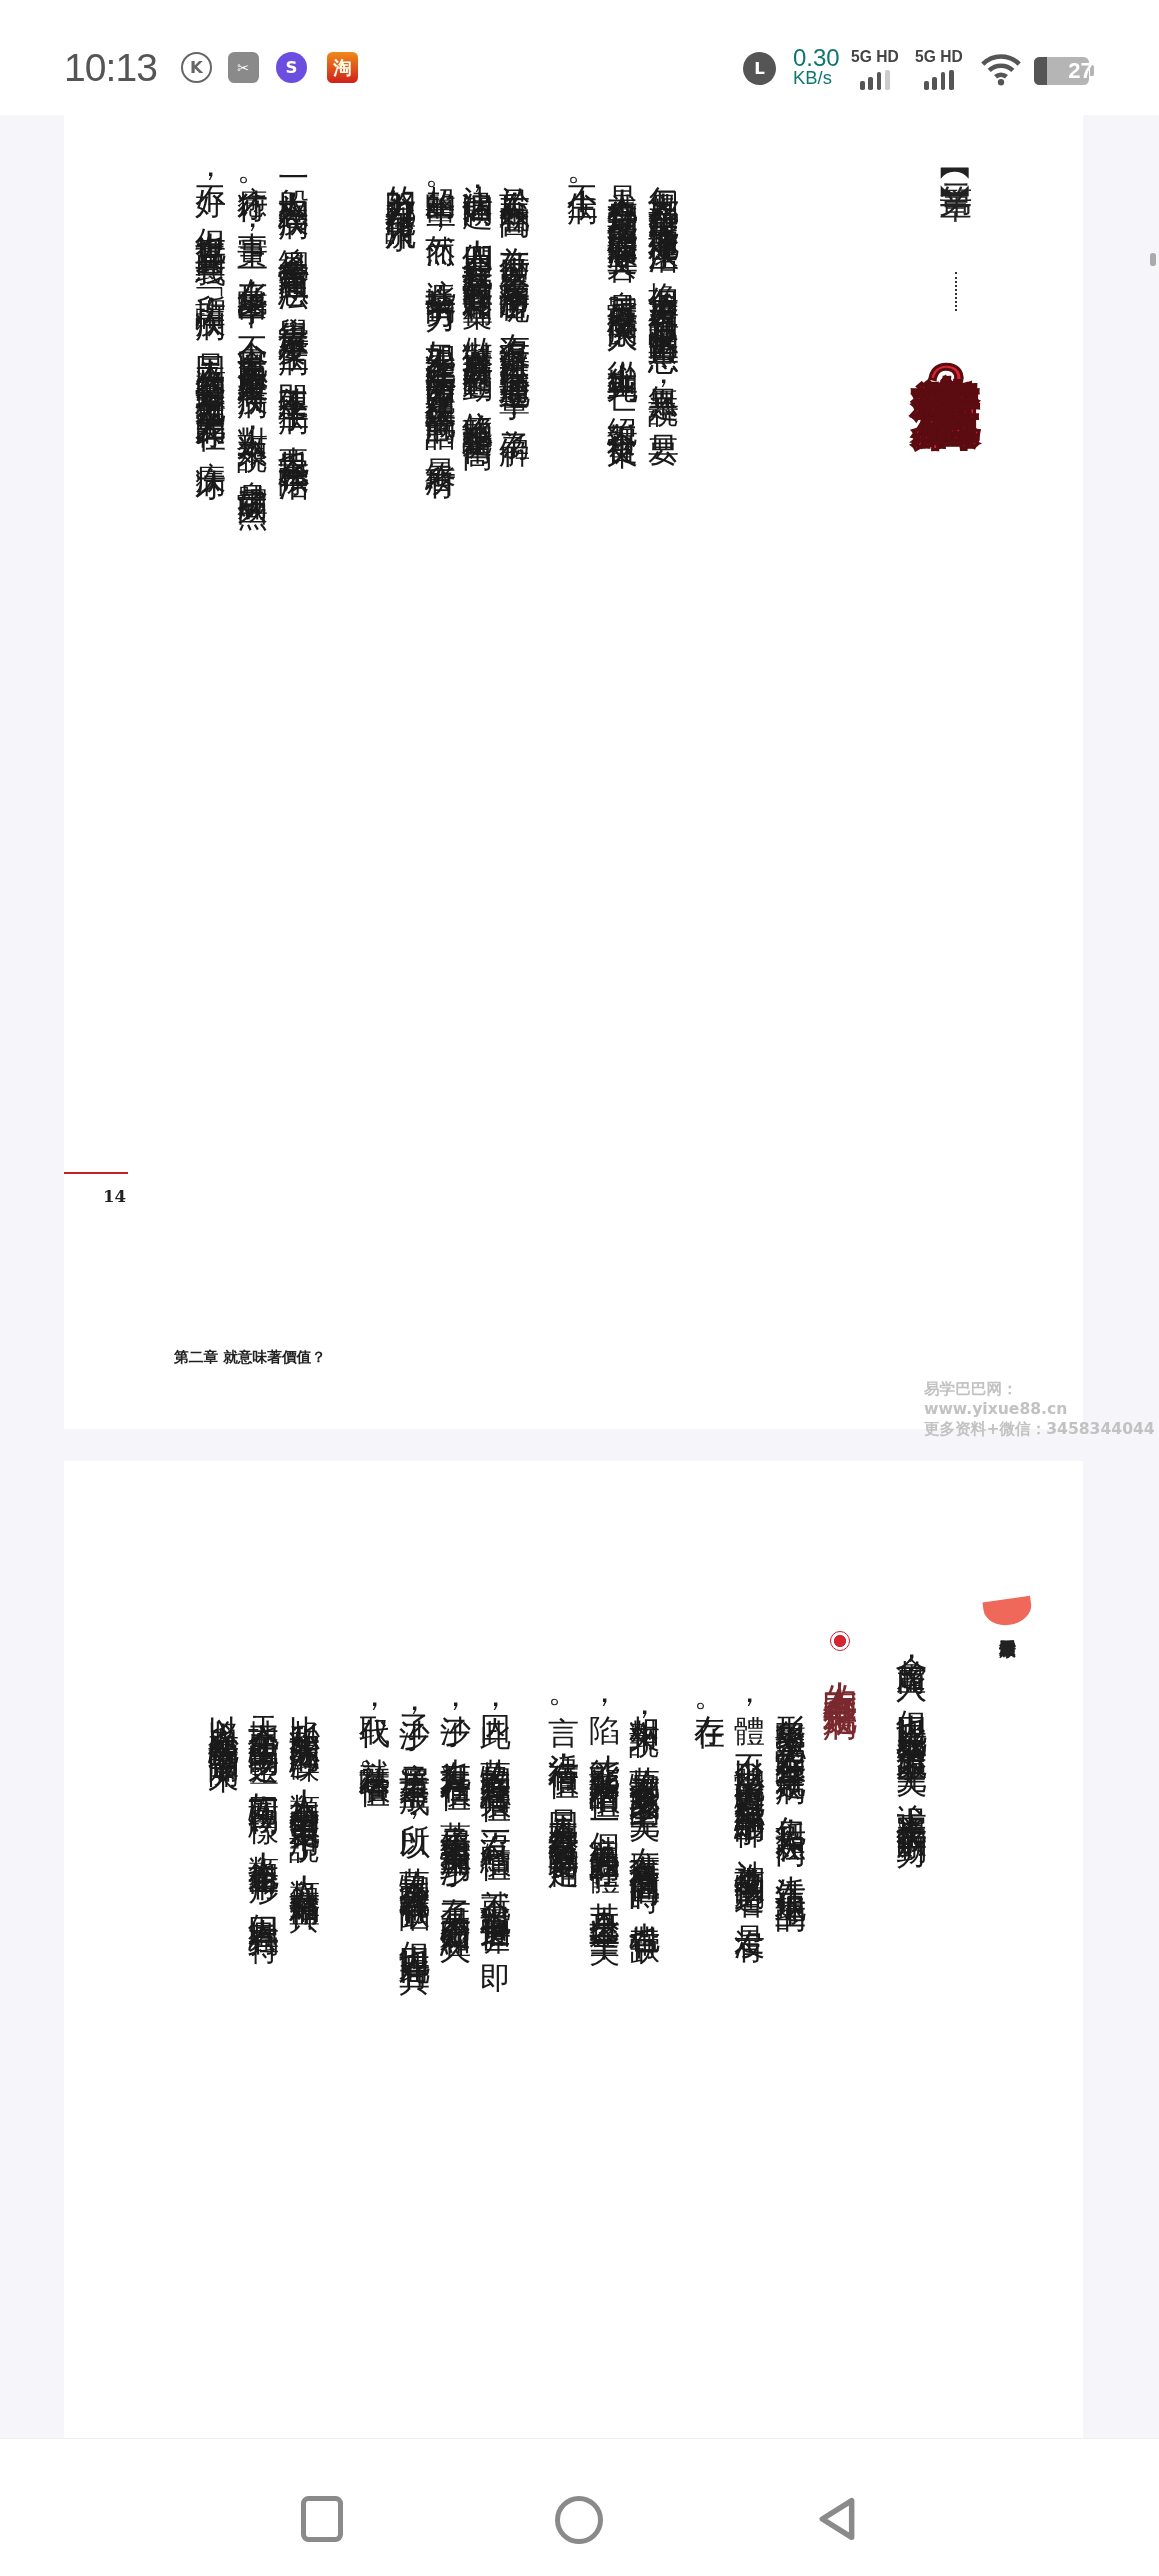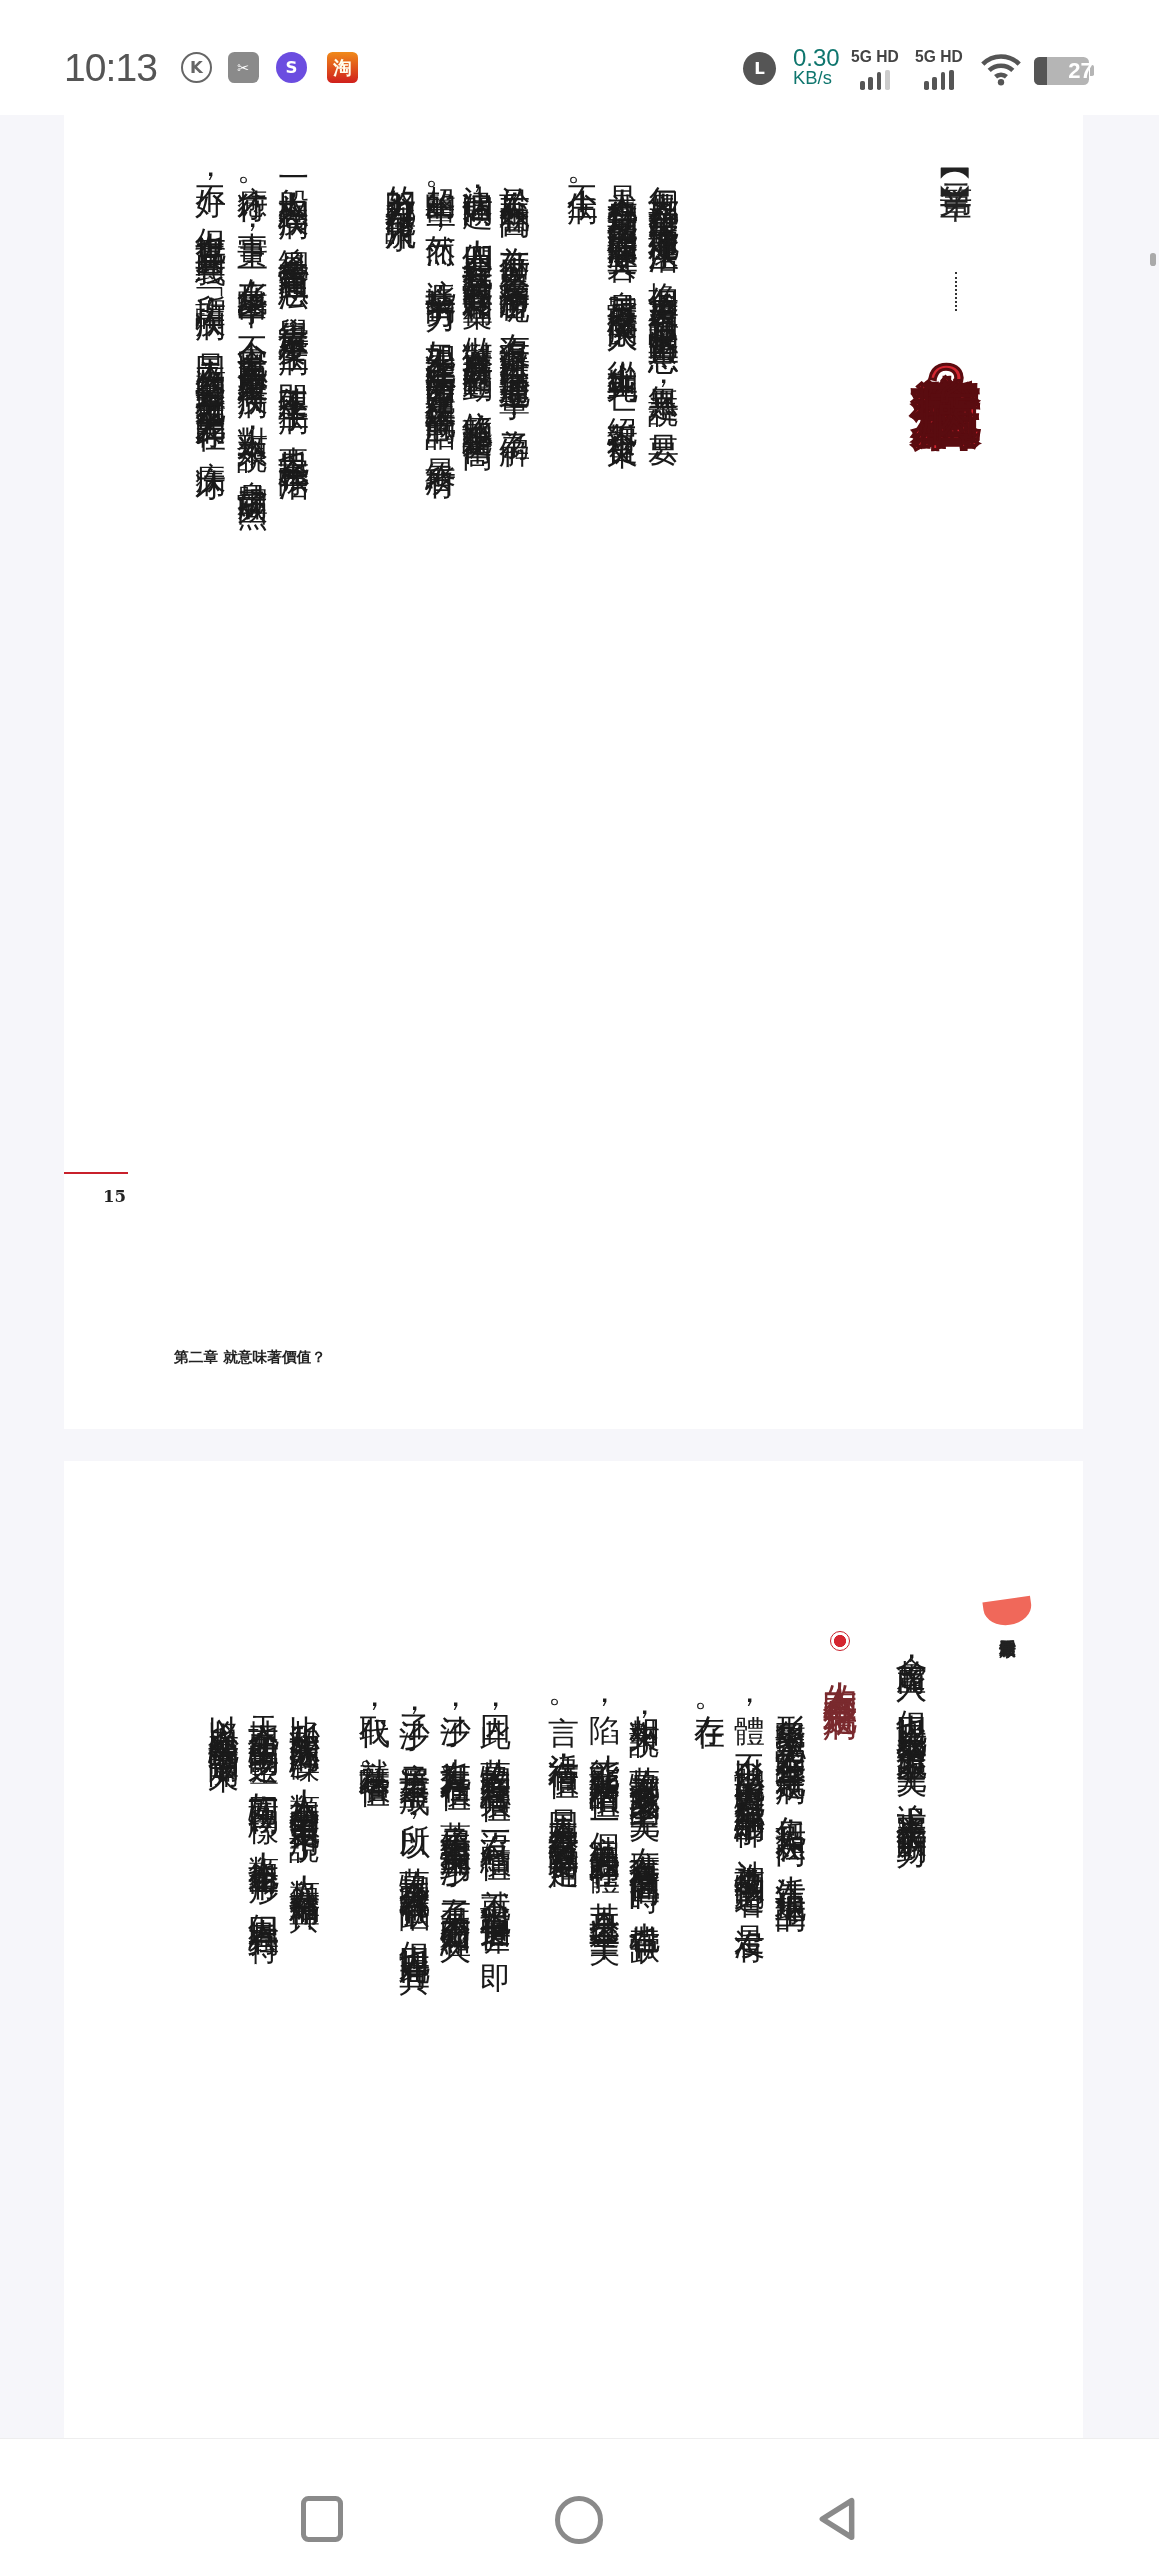--- a/index.html
+++ b/index.html
@@ -123,24 +123,28 @@
     <div class="vcol" style="left:431px;top:64px">於是有人就會問，為什麼人一定要為病痛所苦呢？有沒有辦法可以無病無痛地過一輩子？為了解</div>
     <div class="vcol" style="left:394px;top:64px">決這個問題，人們四處尋找有益身體的飲食和補藥，做對健康有好處的運動，依賴聽說是醫術高</div>
     <div class="vcol" style="left:357px;top:64px">超的醫生。然而，這些辛苦的努力，如果沒能在疾病防治方面建立一種正確觀念的話，最終所有</div>
     <div class="vcol" style="left:317px;top:64px">的努力都只能付諸流水。</div>
 
     <div class="vcol" style="left:210px;top:64px">一般人想到疾病，總是會帶著負面想法，覺得最好不要生病，即使不幸生病了，也要完全根除治</div>
     <div class="vcol" style="left:169px;top:64px">癒才行。事實上，在形象醫學中，不會完全以負面角度來看待疾病。對人類來說，身體病了固然</div>
     <div class="vcol" style="left:127px;top:64px">不好，但也有其正面意義。所謂「疾病」，是因為人類的身體本身就是個不完美的存在，疾病才</div>
 
     <div class="page-num-line"></div>
-    <div class="page-num">15</div>
+    <div class="page-num">14</div>
     <div class="running-footer">第二章  就意味著價值？</div>
   </div>
 
+  <div class="watermark">
+    <div>易学巴巴网：www.yixue88.cn</div>
+    <div>更多资料+微信：3458344044</div>
+  </div>
 
   <div class="page page2">
     <div class="p2-mark"></div>
     <div class="p2-header">照長相活才健康</div>
 
     <div class="vcol" style="left:828px;top:170px">會趁虛而入，但也因此成為人類努力克服不完美、追求完美生存的原動力。</div>
 
     <div class="p2-sub">
       <span class="dot"></span><span>人的存在本身就是病</span>
     </div>

